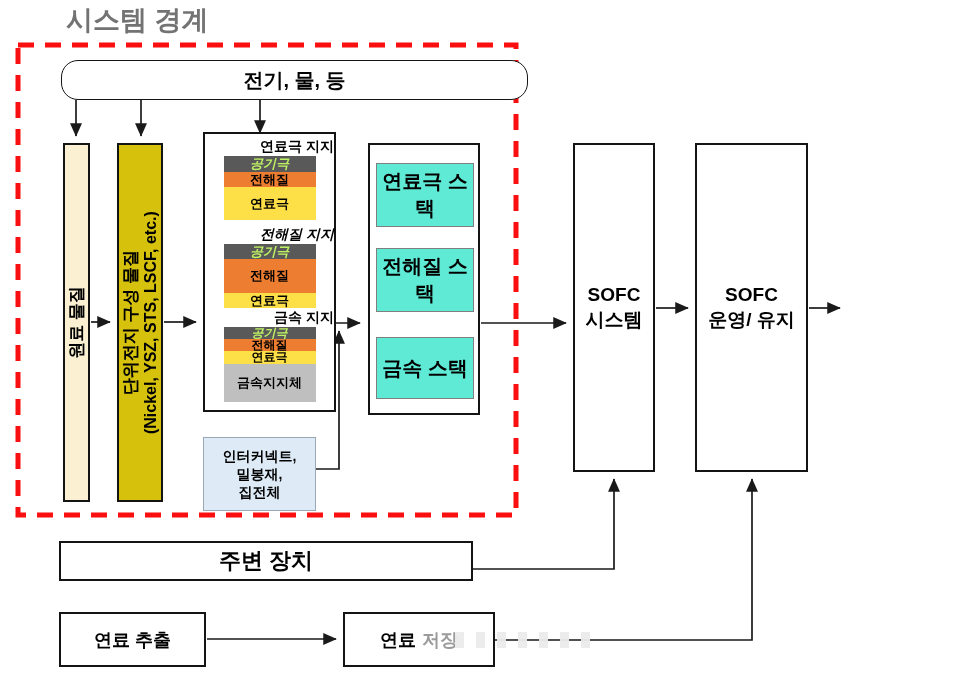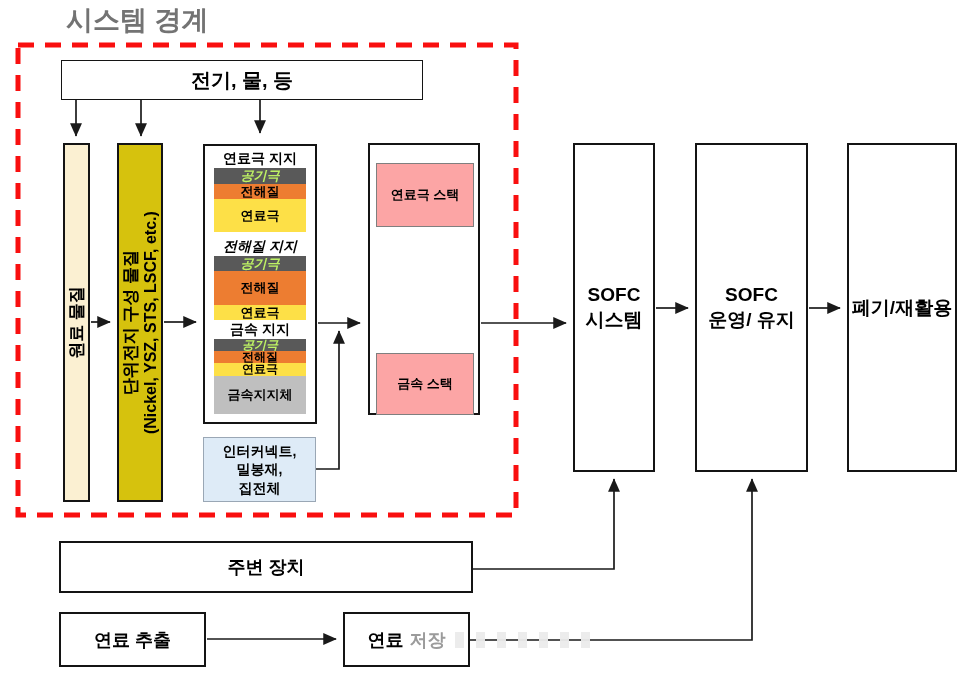--- a/index.html
+++ b/index.html
@@ -2,57 +2,57 @@
 <html><head>
 <meta charset="utf-8">
 <style>
   html,body{margin:0;padding:0;background:#fff;}
   .canvas{position:relative;width:960px;height:673px;background:#fff;overflow:hidden;
           font-family:"Liberation Sans","DejaVu Sans",sans-serif;color:#000;}
   .connectors{position:absolute;left:0;top:0;z-index:1;}
   .box{position:absolute;z-index:2;box-sizing:border-box;background:#fff;border:2px solid #141414;
        display:flex;align-items:center;justify-content:center;text-align:center;font-weight:bold;}
   .diagram-title{position:absolute;left:66px;top:2px;z-index:2;font-size:27px;font-weight:bold;color:#737373;}
-  .top-box{left:61px;top:60px;width:362px;height:40px;border-width:1.5px;font-size:20px;}
+  .top-box{left:61px;top:60px;width:467px;height:40px;border-width:1.5px;font-size:20px;border-radius:17px;}
   .vbar{position:absolute;z-index:2;box-sizing:border-box;border:2px solid #141414;
         display:flex;align-items:center;justify-content:center;}
   .bar-raw{left:63px;top:143px;width:27px;height:359px;background:#FBF0D2;}
   .bar-unit{left:117px;top:143px;width:46px;height:359px;background:#D6C20D;}
   .vtext{transform:rotate(-90deg);white-space:nowrap;font-weight:bold;text-align:center;}
   .bar-raw .vtext{font-size:17px;}
   .bar-unit .vtext{font-size:16px;line-height:1.25;}
   .bar-unit .vtext .ln1{font-size:17px;}
-  .cell-box{left:203px;top:144px;width:114px;height:280px;display:block;text-align:center;}
+  .cell-box{left:203px;top:132px;width:133px;height:280px;display:block;text-align:right;}
   .sec-title{font-size:14px;font-weight:bold;line-height:19px;}
   .sec1 .sec-title{margin-top:3px;}
   .sec2 .sec-title{margin-top:5px;font-style:italic;}
   .sec3 .sec-title{margin-top:0;}
   .layer{width:92px;margin:0 auto;display:flex;align-items:center;justify-content:center;
          font-size:13px;font-weight:bold;overflow:hidden;}
   .layer.air{background:#595959;color:#bef264;font-style:italic;}
   .layer.elyte{background:#ED7D31;}
   .layer.fuel{background:#fde047;}
   .layer.metal{background:#BFBFBF;}
   .sec1 .l1{height:16px}.sec1 .l2{height:15px}.sec1 .l3{height:33px}
   .sec2 .l1{height:15px}.sec2 .l2{height:34px}.sec2 .l3{height:15px}
   .sec3 .l1{height:12px;font-size:12px}.sec3 .l2{height:12px;font-size:12px}
   .sec3 .l3{height:13px;font-size:12px}.sec3 .l4{height:38px}
-  .interconnect{left:203px;top:437px;width:113px;height:65px;background:#DEEBF7;
+  .interconnect{left:203px;top:437px;width:113px;height:74px;background:#DEEBF7;
                 border:1px solid #9aa7b5;font-size:14px;line-height:1.3;}
   .stack-box{left:368px;top:143px;width:112px;height:272px;display:block;}
-  .stack-item{position:absolute;left:6px;width:98px;height:64px;background:#fca5a5;
+  .stack-item{position:absolute;left:6px;width:98px;height:64px;background:#5eead4;
               border:1.5px solid #7f7f7f;box-sizing:border-box;display:flex;align-items:center;
-              justify-content:center;font-size:13px;font-weight:bold;}
-  .stack-item.s1{top:18px;}.stack-item.s2{top:103px;}.stack-item.s3{top:208px;height:62px;}
+              justify-content:center;font-size:20px;font-weight:bold;}
+  .stack-item.s1{top:18px;}.stack-item.s2{top:103px;}.stack-item.s3{top:192px;height:62px;}
   .sofc-system{left:573px;top:143px;width:82px;height:329px;font-size:19px;line-height:1.3;}
   .sofc-operation{left:695px;top:143px;width:113px;height:329px;font-size:19px;line-height:1.3;}
   .disposal{left:847px;top:143px;width:110px;height:329px;font-size:19px;}
-  .peripheral{left:59px;top:541px;width:414px;height:52px;font-size:18px;}
+  .peripheral{left:59px;top:541px;width:414px;height:40px;font-size:22px;}
   .fuel-extract{left:59px;top:612px;width:147px;height:55px;font-size:18px;}
-  .fuel-storage{left:343px;top:612px;width:127px;height:55px;font-size:18px;}
+  .fuel-storage{left:343px;top:612px;width:152px;height:55px;font-size:18px;}
   .faded{color:#9b9b9b;margin-left:6px;}
   .watermark{position:absolute;left:455px;top:632px;width:135px;height:16px;z-index:3;
              background:repeating-linear-gradient(90deg,rgba(235,235,235,0.95) 0 9px,rgba(255,255,255,0) 9px 21px);}
 </style>
 </head>
 <body>
 
 <div class="canvas">
 
   <svg class="connectors" width="960" height="673" viewBox="0 0 960 673">
@@ -121,40 +121,38 @@
   <div class="box interconnect">
     <span>
       <span>인터커넥트,</span><br>
       <span>밀봉재,</span><br>
       <span>집전체</span>
     </span>
   </div>
 
   <div class="box stack-box">
     <div class="stack-item s1">연료극 스택</div>
+    <div class="stack-item s2">전해질 스택</div>
     <div class="stack-item s3">금속 스택</div>
   </div>
 
   <div class="box sofc-system">
     <span>
       <span>SOFC</span><br>
       <span>시스템</span>
     </span>
   </div>
 
   <div class="box sofc-operation">
     <span>
       <span>SOFC</span><br>
       <span>운영/ 유지</span>
     </span>
   </div>
 
-  <div class="box disposal">
-    <span>폐기/재활용</span>
-  </div>
 
   <div class="box peripheral">
     <span>주변 장치</span>
   </div>
 
   <div class="box fuel-extract">
     <span>연료 추출</span>
   </div>
 
   <div class="box fuel-storage">

